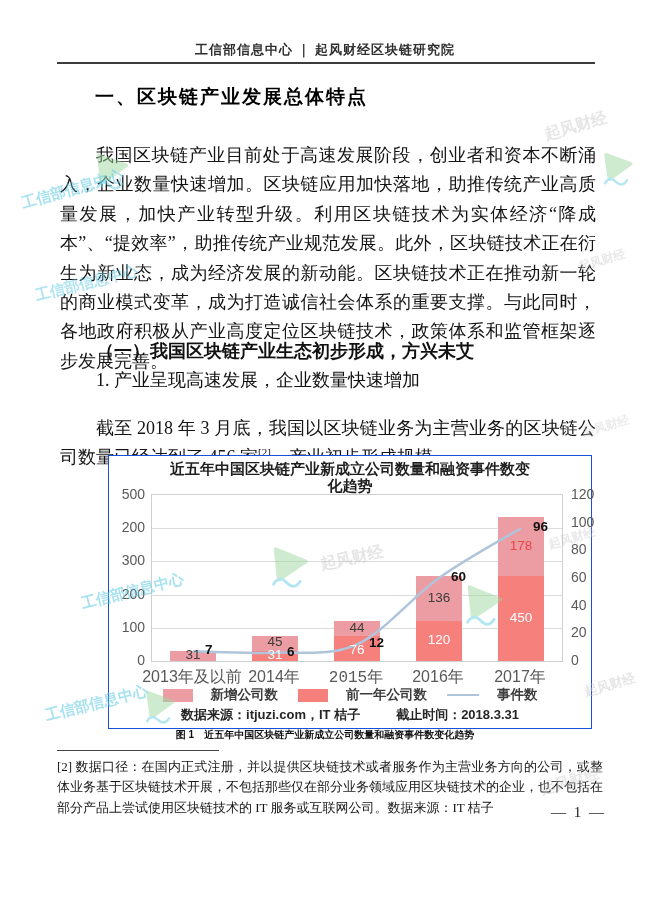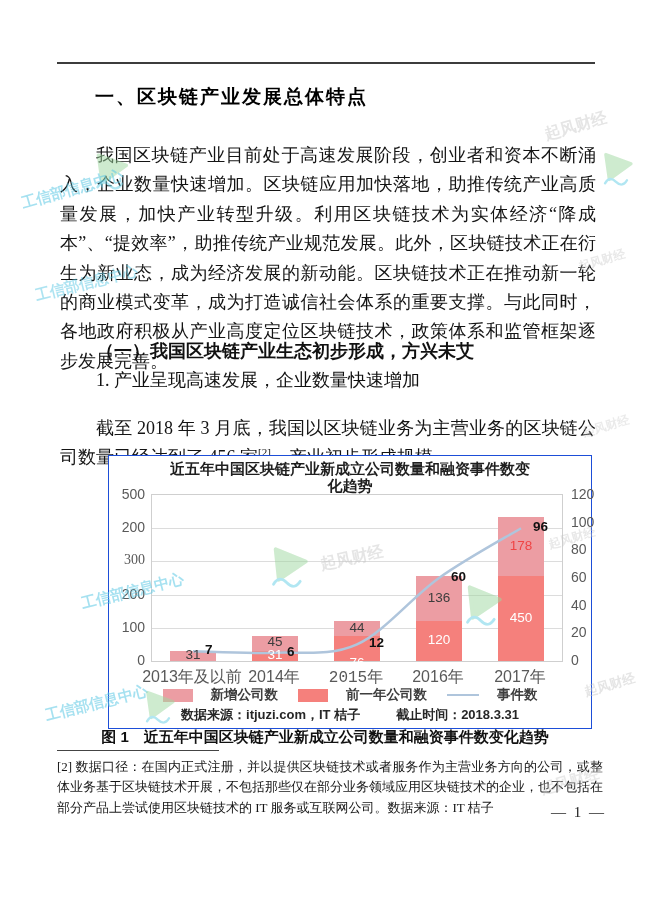--- a/index.html
+++ b/index.html
@@ -53,38 +53,39 @@
   .legend-swatch { display:inline-block; width:30px; height:13px; }
   .legend-line { display:inline-block; width:32px; height:2px; }
   .source-row {
     position:absolute; top:250px; left:0; right:0; text-align:center;
     font-size:13px; font-weight:700; color:#262626;
   }
   .source-row .gap { display:inline-block; width:36px; }
   
   .fig-caption {
     position:absolute; top:728px; left:0; right:0; text-align:center;
-    font-family:"Liberation Sans", sans-serif; font-size:15px; font-weight:700; color:#111;
+    font-family:"Liberation Sans", sans-serif; font-size:10px; font-weight:700; color:#111;
   }
   .footnote-rule { position:absolute; top:750px; left:57px; width:162px; height:1px; background:#444; }
   .footnote {
     position:absolute; top:757px; left:57px; width:546px; font-size:13px;
     line-height:20.4px; text-align:justify; color:#161616;
   }
   .page-number { position:absolute; top:804px; right:44px; font-size:15px; color:#222; letter-spacing:2px; }
   
   .wm { position:absolute; pointer-events:none; z-index:8; white-space:nowrap; }
   .wm-gov { font-family:"Liberation Sans", sans-serif; font-weight:700; color:#5ec9e5; }
   .wm-brand { font-family:"Liberation Sans", sans-serif; font-weight:700; color:#c6c6c6; }
 </style>
 </head>
 <body>
 
 <div class="page">
 
+  <div class="header-title">工信部信息中心 ｜ 起风财经区块链研究院</div>
   <div class="header-rule"></div>
 
   <div class="h1">一、区块链产业发展总体特点</div>
 
   <p class="p-body p1">我国区块链产业目前处于高速发展阶段，创业者和资本不断涌入，企业数量快速增加。区块链应用加快落地，助推传统产业高质量发展，加快产业转型升级。利用区块链技术为实体经济“降成本”、“提效率”，助推传统产业规范发展。此外，区块链技术正在衍生为新业态，成为经济发展的新动能。区块链技术正在推动新一轮的商业模式变革，成为打造诚信社会体系的重要支撑。与此同时，各地政府积极从产业高度定位区块链技术，政策体系和监管框架逐步发展完善。</p>
 
   <div class="sub1">（一）我国区块链产业生态初步形成，方兴未艾</div>
   <div class="sub2">1. 产业呈现高速发展，企业数量快速增加</div>
 
   <p class="p-body p2"><span>截至 2018 年 3 月底，我国以区块链业务为主营业务的区块链公司数量已经达到了 456 家</span><sup>[2]</sup><span>，产业初步形成规模。</span></p>
@@ -98,21 +99,21 @@
         <div class="gridline" style="top: 33.2px;"></div>
         <div class="bar-seg" style="left: 18px; bottom: 0px; width: 46px; height: 10.3px; background: rgb(236, 157, 163);"></div>
         <div class="seg-label" style="left: 9px; top: 151.9px; color: rgb(61, 61, 61);">31</div>
         <div class="event-label" style="left: 53px; top: 147.3px;">7</div>
         <div class="bar-seg" style="left: 100px; bottom: 0px; width: 46px; height: 10.3px; background: rgb(245, 128, 124);"></div>
         <div class="seg-label" style="left: 91px; top: 151.9px; color: rgb(255, 255, 255);">31</div>
         <div class="bar-seg" style="left: 100px; bottom: 10.3px; width: 46px; height: 14.9px; background: rgb(236, 157, 163);"></div>
         <div class="seg-label" style="left: 91px; top: 139.2px; color: rgb(61, 61, 61);">45</div>
         <div class="event-label" style="left: 135px; top: 148.7px;">6</div>
         <div class="bar-seg" style="left: 182px; bottom: 0px; width: 46px; height: 25.2px; background: rgb(245, 128, 124);"></div>
-        <div class="seg-label" style="left: 173px; top: 160px; color: rgb(255, 255, 255);">76</div>
+        <div class="seg-label" style="left: 173px; top: 147px; color: rgb(255, 255, 255);">76</div>
         <div class="bar-seg" style="left: 182px; bottom: 25.2px; width: 46px; height: 14.6px; background: rgb(236, 157, 163);"></div>
         <div class="seg-label" style="left: 173px; top: 124.5px; color: rgb(61, 61, 61);">44</div>
         <div class="event-label" style="left: 217px; top: 140.4px;">12</div>
         <div class="bar-seg" style="left: 264px; bottom: 0px; width: 46px; height: 39.8px; background: rgb(245, 128, 124);"></div>
         <div class="seg-label" style="left: 255px; top: 137.1px; color: rgb(255, 255, 255);">120</div>
         <div class="bar-seg" style="left: 264px; bottom: 39.8px; width: 46px; height: 45.2px; background: rgb(236, 157, 163);"></div>
         <div class="seg-label" style="left: 255px; top: 94.6px; color: rgb(61, 61, 61);">136</div>
         <div class="event-label" style="left: 299px; top: 74px;">60</div>
         <div class="bar-seg" style="left: 346px; bottom: 0px; width: 46px; height: 85px; background: rgb(245, 128, 124);"></div>
         <div class="seg-label" style="left: 337px; top: 114.5px; color: rgb(255, 255, 255);">450</div>
@@ -120,21 +121,21 @@
         <div class="seg-label" style="left: 337px; top: 43px; color: #ef4444; text-align: center;">178</div>
         <div class="event-label" style="left: 381px; top: 24.2px;">96</div>
         <svg width="410" height="166" class="line-svg">
           <path d="M41.0,156.3 C54.7,156.5 95.7,158.9 123.0,157.7 C150.3,156.5 177.7,161.8 205.0,149.4 C232.3,137.0 259.7,102.4 287.0,83.0 C314.3,63.6 355.3,41.5 369.0,33.2" fill="none" stroke="#afc5dc" stroke-width="2.5"></path>
         </svg>
       </div>
     <div id="axis-layer">
         <div class="tick tick-left" style="left: 2px; top: 196px;">0</div>
         <div class="tick tick-left" style="left: 2px; top: 162.8px;">100</div>
         <div class="tick tick-left" style="left: 2px; top: 129.6px;">200</div>
-        <div class="tick tick-left" style="left: 2px; top: 96.4px; font-family: Liberation Serif, serif;">300</div>
+        <div class="tick tick-left" style="left: 2px; top: 96.4px;">300</div>
         <div class="tick tick-left" style="left: 2px; top: 63.2px;">200</div>
         <div class="tick tick-left" style="left: 2px; top: 30px;">500</div>
         <div class="tick tick-right" style="left: 462px; top: 196px;">0</div>
         <div class="tick tick-right" style="left: 462px; top: 168.3px;">20</div>
         <div class="tick tick-right" style="left: 462px; top: 140.7px;">40</div>
         <div class="tick tick-right" style="left: 462px; top: 113px;">60</div>
         <div class="tick tick-right" style="left: 462px; top: 85.3px;">80</div>
         <div class="tick tick-right" style="left: 462px; top: 57.7px;">100</div>
         <div class="tick tick-right" style="left: 462px; top: 30px;">120</div>
         <div class="cat-label" style="width: 120px; left: 23px; top: 211px;">2013年及以前</div>

